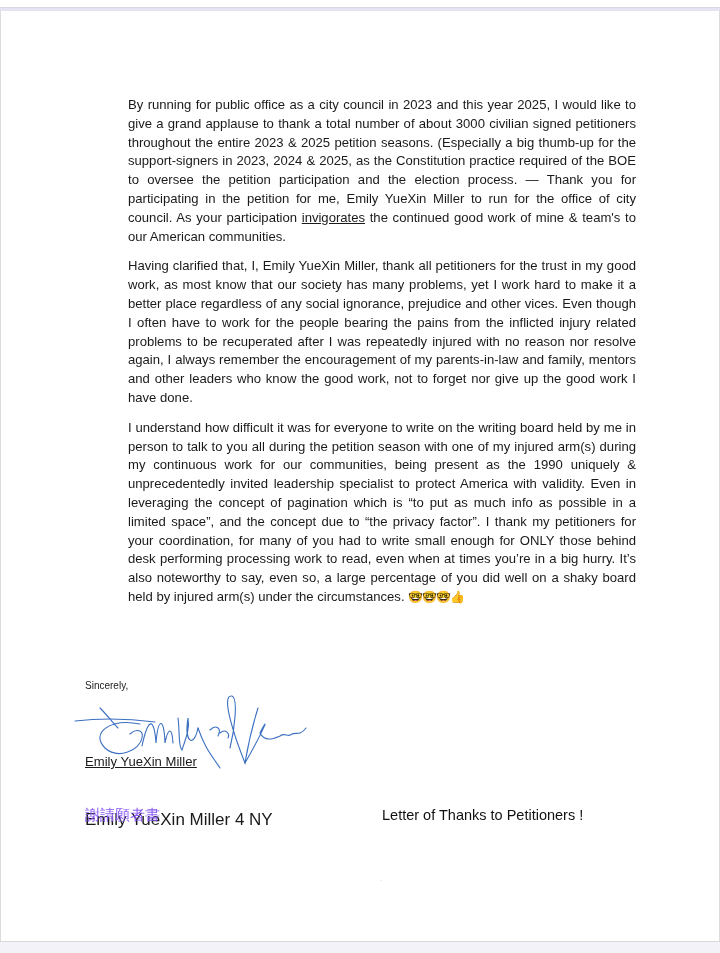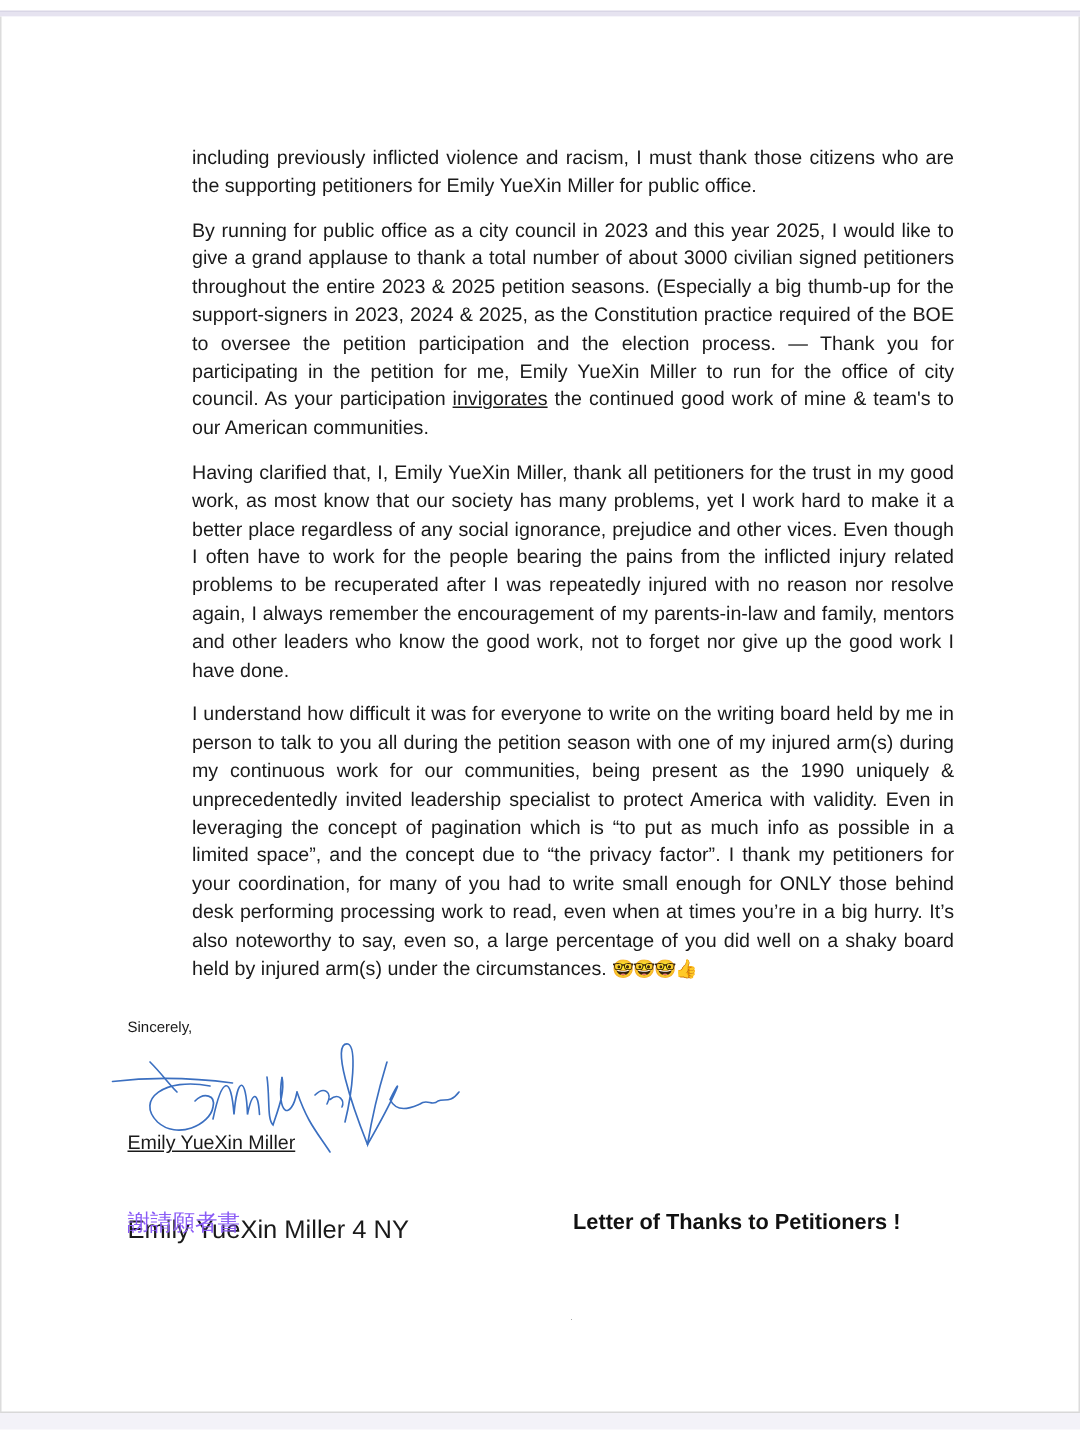--- a/index.html
+++ b/index.html
@@ -35,32 +35,31 @@
   .closing {
     position: absolute; left: 85px; top: 676px;
     font-size: 10px; line-height: 19px;
   }
   .sig-name1 { position: absolute; left: 85px; top: 754px; font-size: 13.1px; text-decoration: underline; }
   .sig-name2 { position: absolute; left: 85px; top: 773px; font-size: 17px; margin-top: 37px; }
   .signature {
     position: absolute; left: 70px; top: 688px; width: 245px; height: 90px;
   }
   .cjk-title { position: absolute; left: 85px; top: 806px; font-size: 15px; color: #8b5cf6; }
-  .en-title { position: absolute; left: 382px; top: 807px; font-size: 14.5px; font-weight: bold; color: #111; }
+  .en-title { position: absolute; left: 382px; top: 807px; font-size: 14.5px; font-weight: normal; color: #111; }
   .page-mark { position: absolute; left: 380px; top: 877px; width: 6px; height: 6px; color: #999; font-size: 6px; }
 </style>
 </head>
 <body>
 
 <div class="top-strip"></div>
 <div class="top-strip2"></div>
 
 <div class="page">
   <div class="body-text">
-    <p>including previously inflicted violence and racism, I must thank those citizens who are the supporting petitioners for Emily YueXin Miller for public office.</p>
     <p><span>By running for public office as a city council in 2023 and this year 2025, I would like to give a grand applause to thank a total number of about 3000 civilian signed petitioners throughout the entire 2023 &amp; 2025 petition seasons. (Especially a big thumb-up for the support-signers in 2023, 2024 &amp; 2025, as the Constitution practice required of the BOE to oversee the petition participation and the election process. — Thank you for participating in the petition for me, Emily YueXin Miller to run for the office of city council. As your participation </span><u>invigorates</u><span> the continued good work of mine &amp; team's to our American communities.</span></p>
     <p>Having clarified that, I, Emily YueXin Miller, thank all petitioners for the trust in my good work, as most know that our society has many problems, yet I work hard to make it a better place regardless of any social ignorance, prejudice and other vices. Even though I often have to work for the people bearing the pains from the inflicted injury related problems to be recuperated after I was repeatedly injured with no reason nor resolve again, I always remember the encouragement of my parents-in-law and family, mentors and other leaders who know the good work, not to forget nor give up the good work I have done.</p>
     <p><span>I understand how difficult it was for everyone to write on the writing board held by me in person to talk to you all during the petition season with one of my injured arm(s) during my continuous work for our communities, being present as the 1990 uniquely &amp; unprecedentedly invited leadership specialist to protect America with validity. Even in leveraging the concept of pagination which is “to put as much info as possible in a limited space”, and the concept due to “the privacy factor”. I thank my petitioners for your coordination, for many of you had to write small enough for ONLY those behind desk performing processing work to read, even when at times you’re in a big hurry. It’s also noteworthy to say, even so,  a large percentage of you did well on a shaky board held by injured arm(s) under the circumstances. </span><span class="emoji">🤓🤓🤓👍</span></p>
   </div>
 </div>
 
 <div class="closing">Sincerely,</div>
 
 <svg class="signature" viewBox="0 0 245 90">
   <g fill="none" stroke="#3b6fc0" stroke-width="1.1" stroke-linecap="round">

